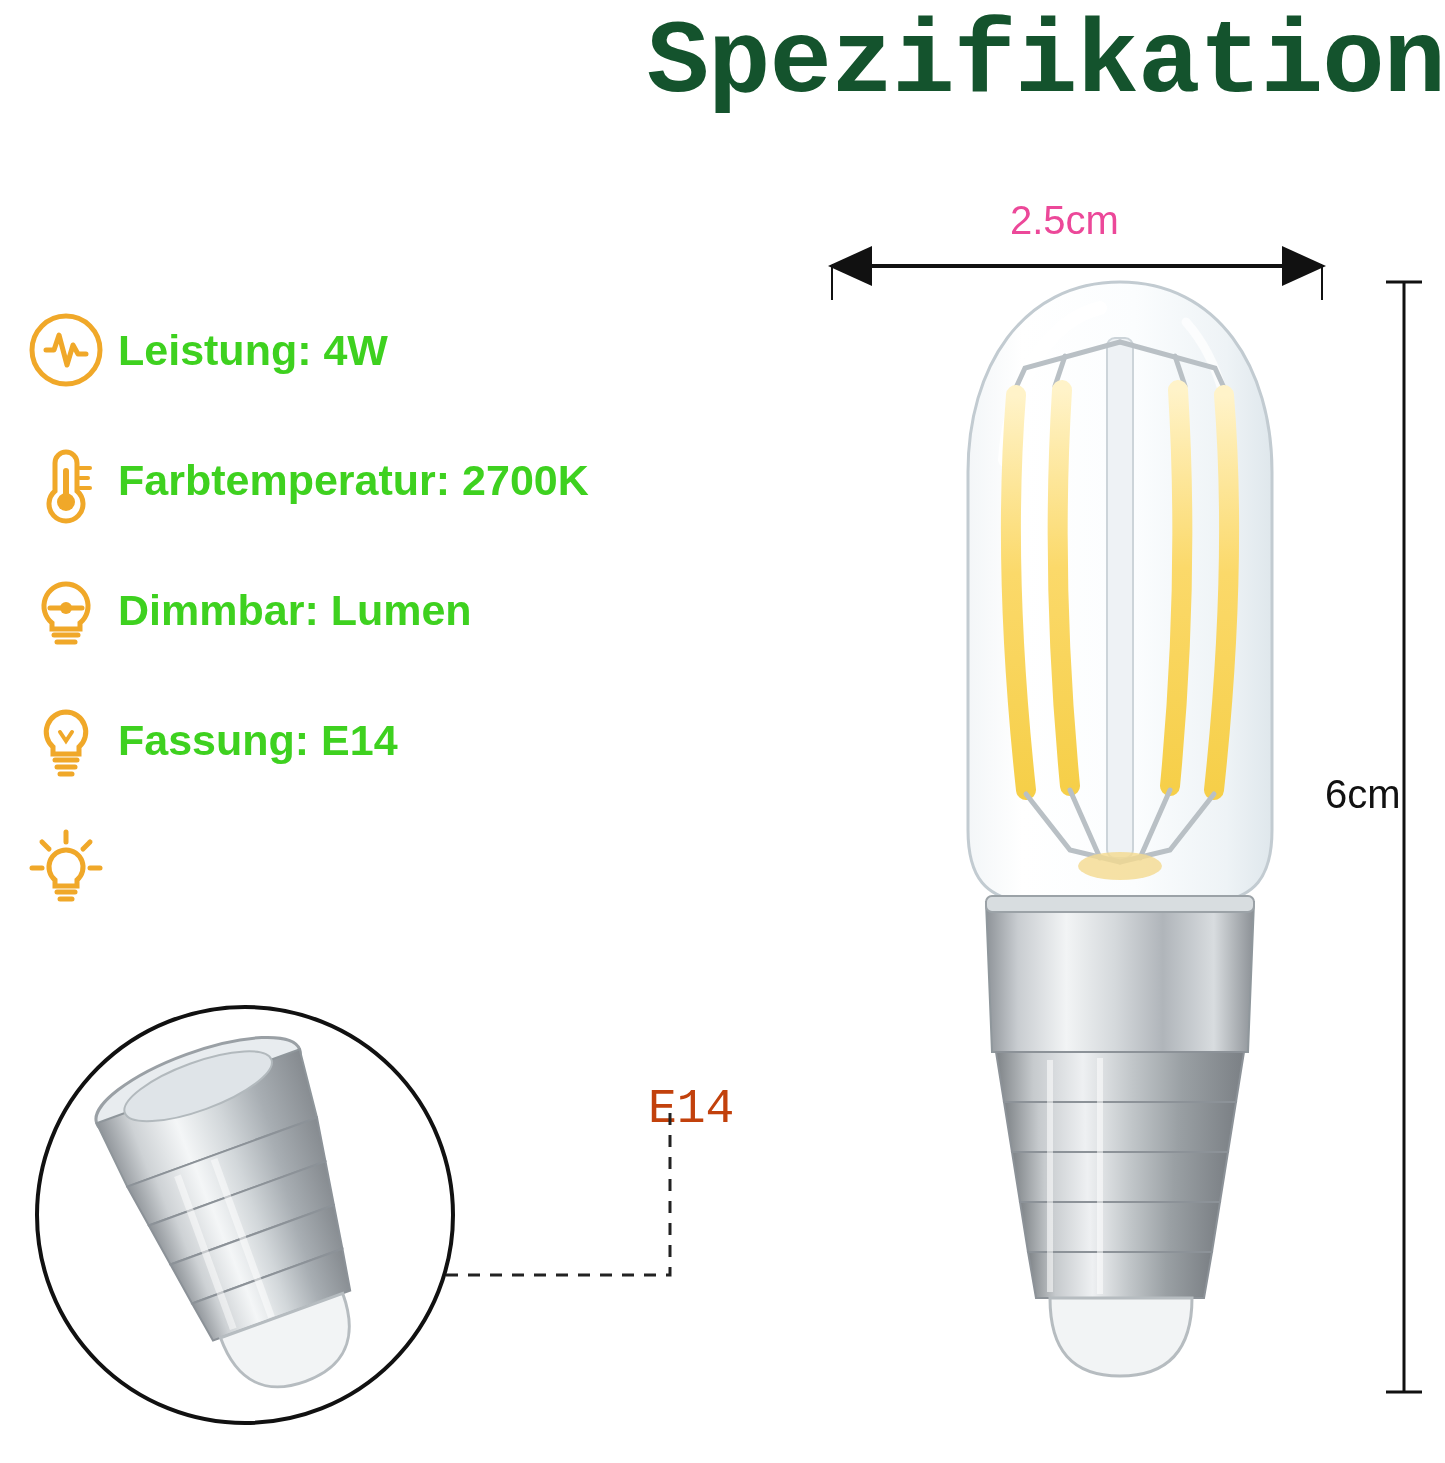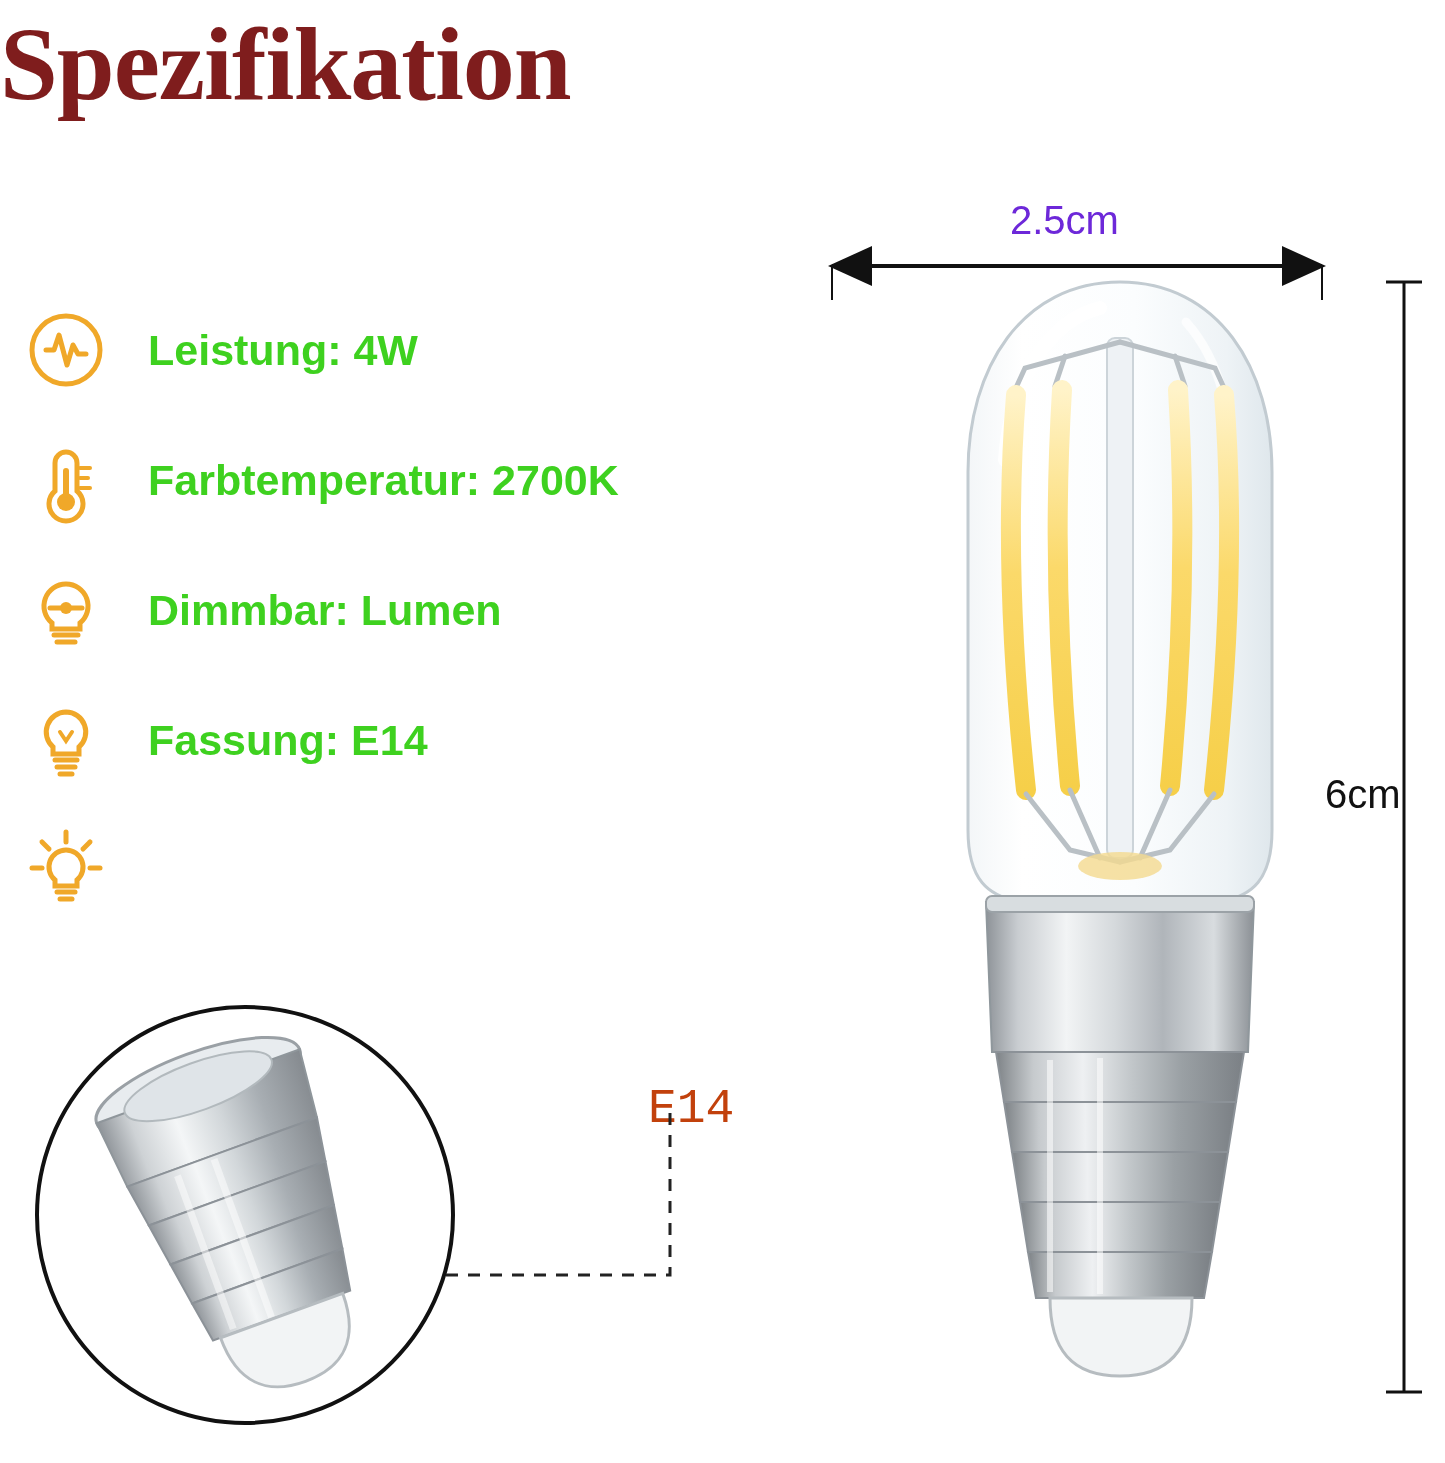--- a/index.html
+++ b/index.html
@@ -7,26 +7,26 @@
     width:1445px;height:1463px;
     background:#ffffff;
     font-family:"Liberation Sans", sans-serif;
     position:relative;
     overflow:hidden;
   }
   
   .title{
     position:absolute;
     top:4px;left:0;width:100%;
-    text-align:left;
-    font-family:Liberation Serif, serif;
+    text-align:right;
+    font-family:Liberation Mono, monospace;
     font-weight:bold;
     font-size:104px;
     letter-spacing:-1px;
-    color:#7f1d1d;
+    color:#14532d;
     line-height:1.15;
   }
   
   .spec-list{
     position:absolute;
     left:20px;top:285px;
     width:720px;
   }
   .spec-row{
     display:flex;
@@ -35,35 +35,35 @@
   }
   .spec-icon{
     width:92px;height:92px;
     flex:0 0 92px;
     display:flex;align-items:center;justify-content:center;
   }
   .spec-label{
     font-size:43px;
     font-weight:bold;
     color:#3ed11f;
-    margin-left:36px;
+    margin-left:6px;
     white-space:nowrap;
     font-family:"Liberation Sans", sans-serif;
   }
   
   .bulb-area{
     position:absolute;
     left:800px;top:190px;
     width:640px;height:1200px;
   }
   
   .dim-width-label{
     position:absolute;
     left:1010px;top:198px;
-    font-size:40px;color:#6d28d9;
+    font-size:40px;color:#ec4899;
   }
   .dim-height-label{
     position:absolute;
     left:1325px;top:735px;
     font-size:40px;color:#111;margin-top:37px;
   }
   .e14-label{
     position:absolute;
     left:648px;top:1082px;
     font-size:48px;

